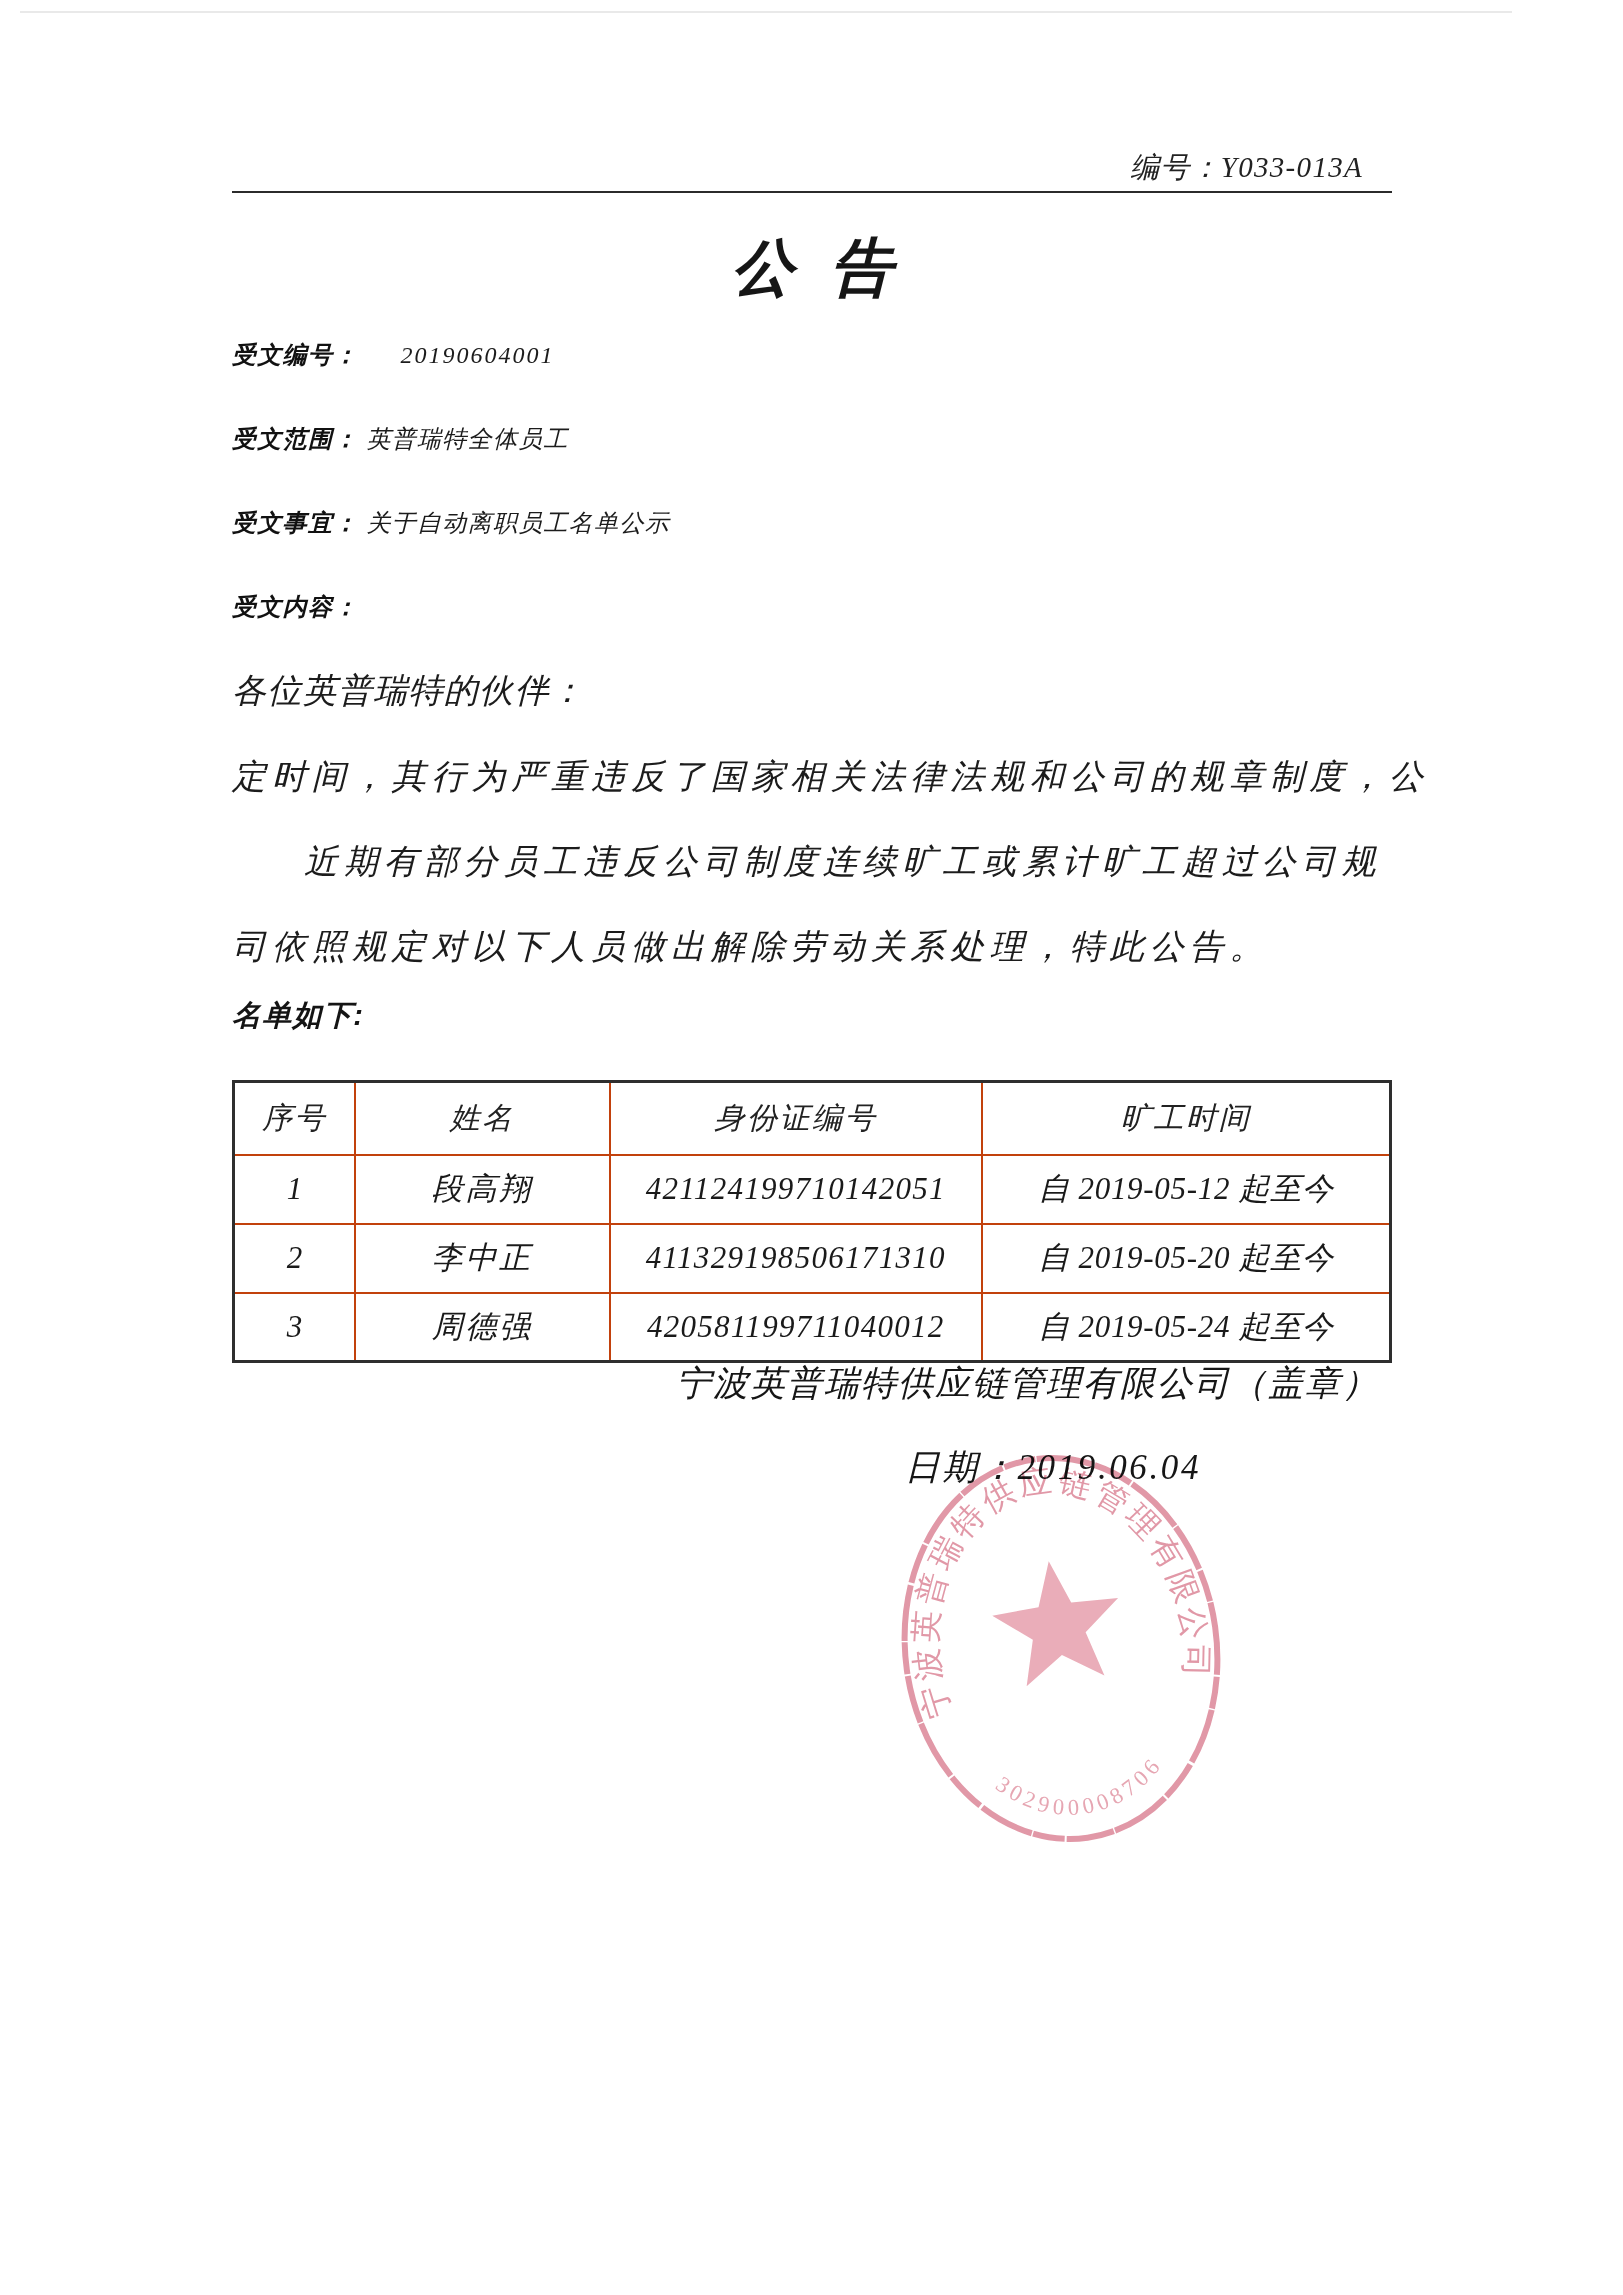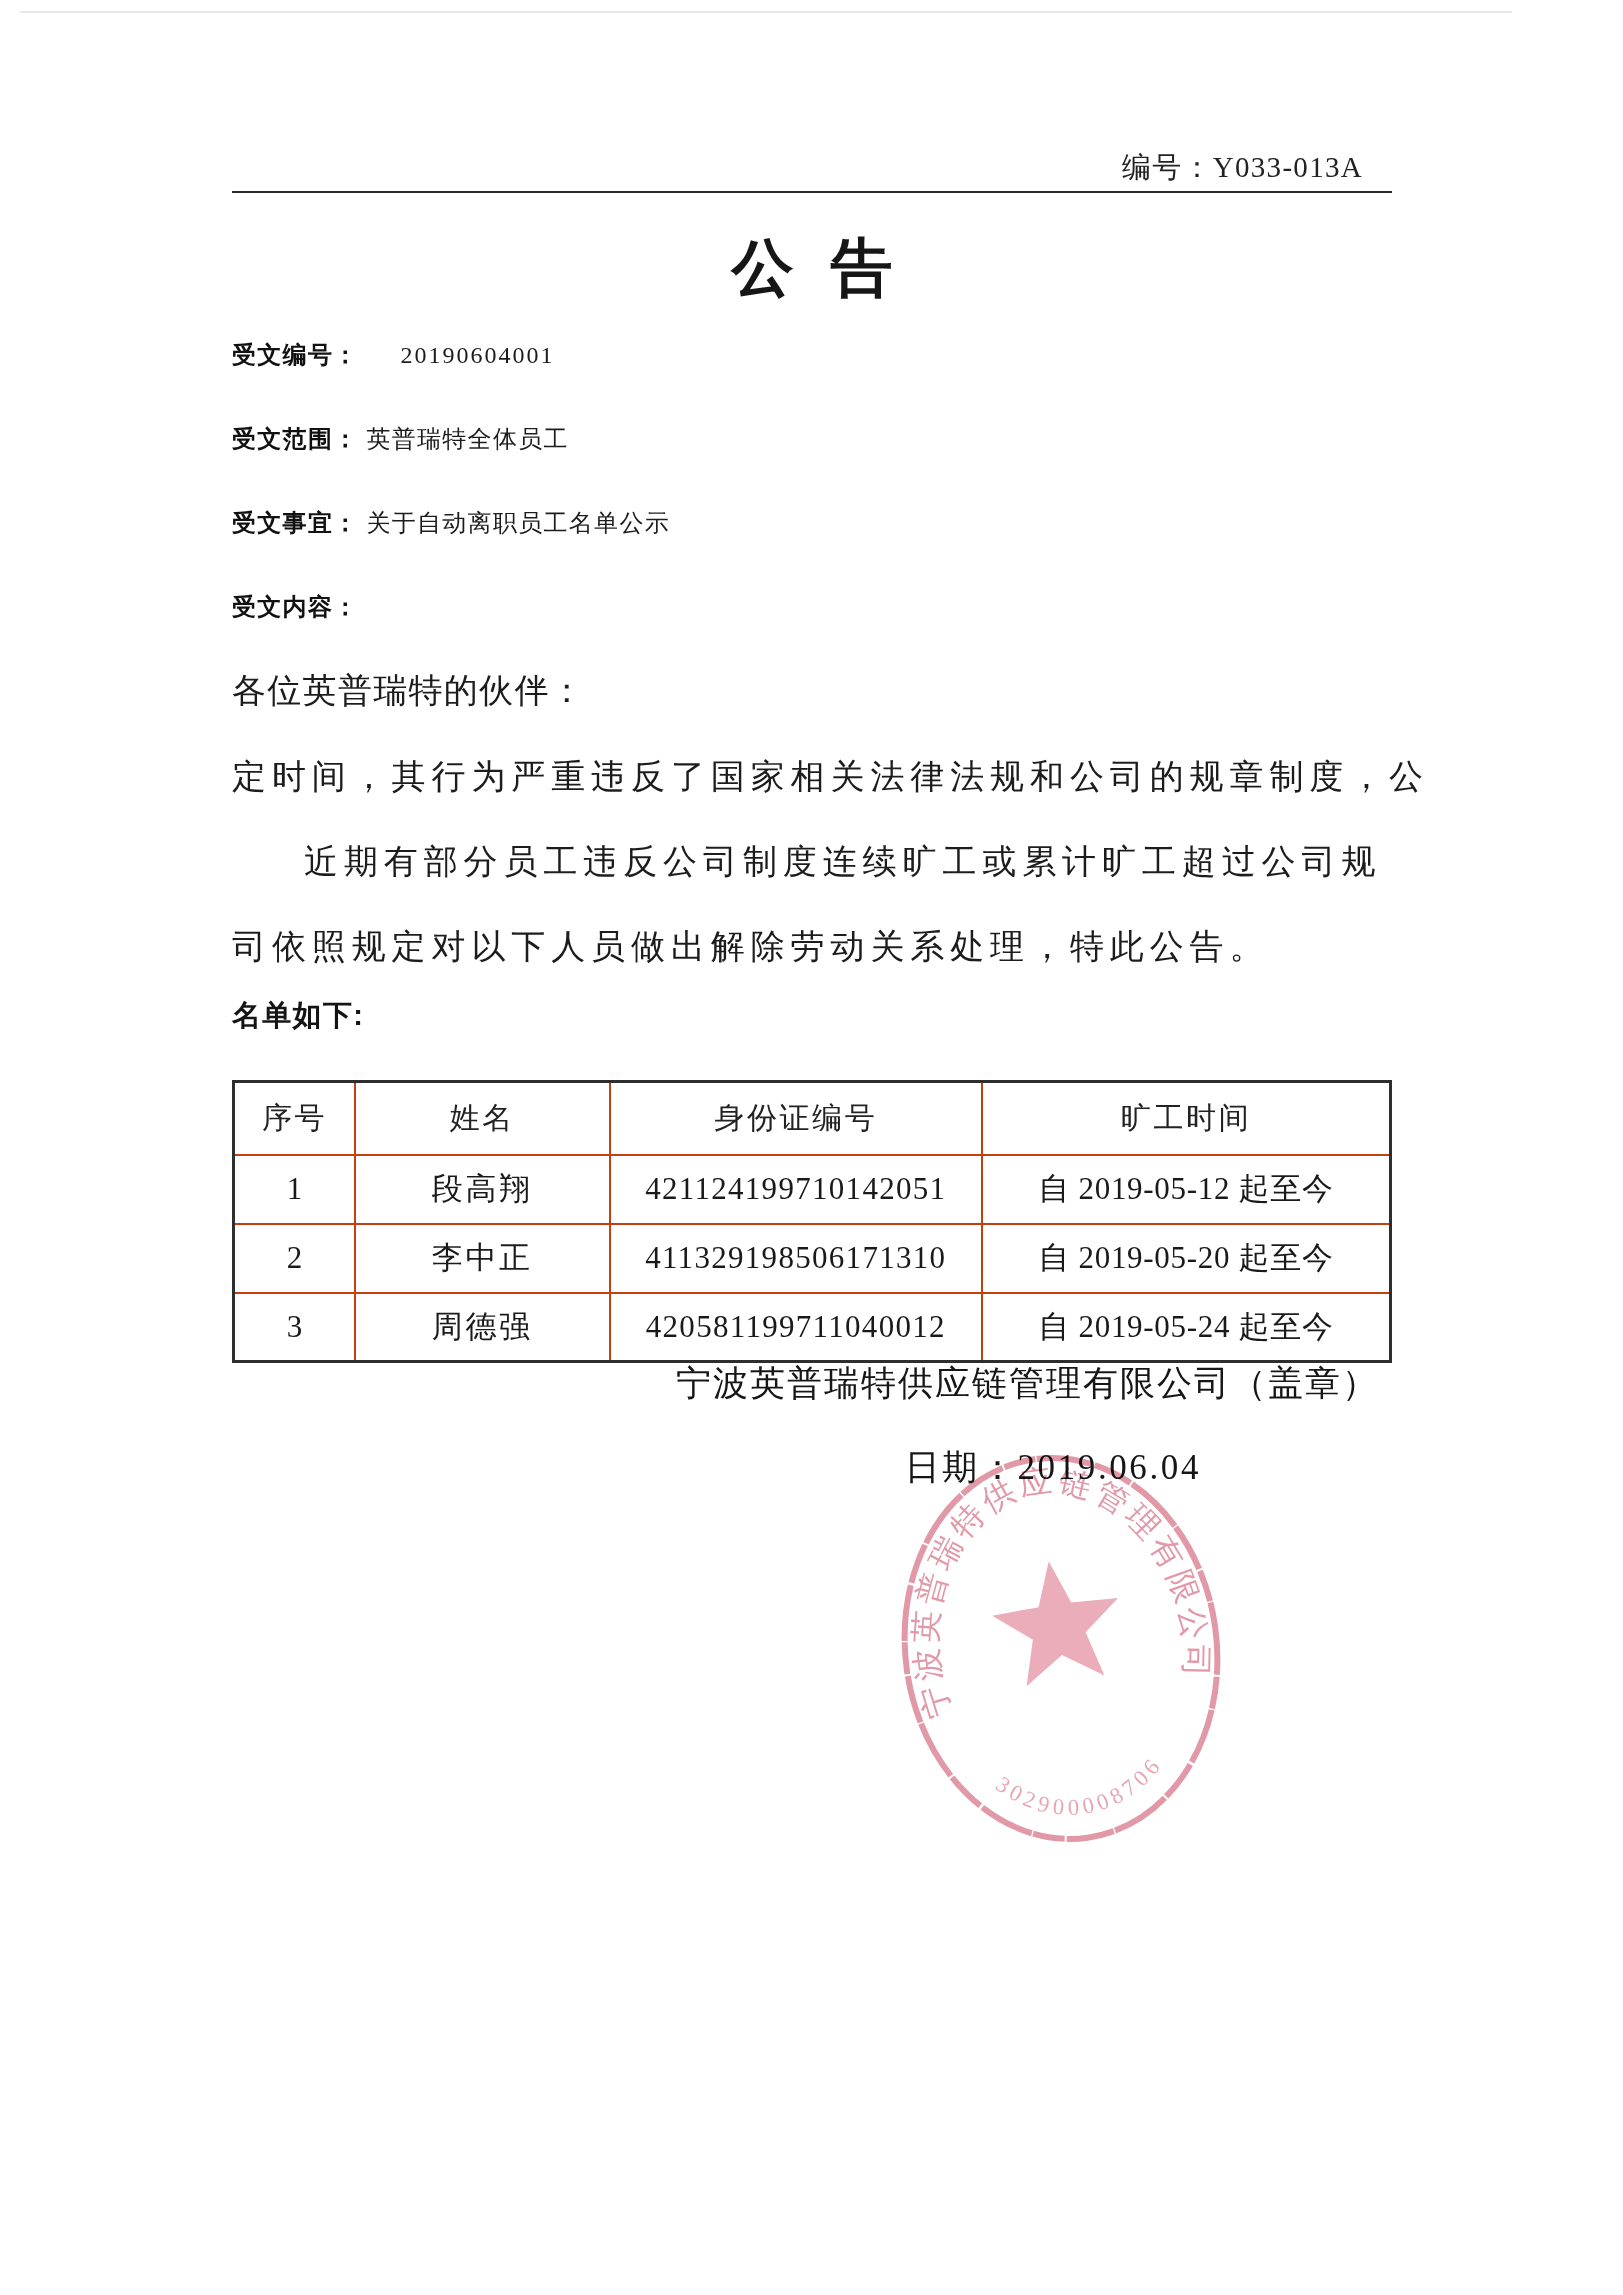--- a/index.html
+++ b/index.html
@@ -19,20 +19,21 @@
     position: absolute;
     top: 10.5px; left: 19.6px;
     width: 1492px; height: 2px;
     background: #e9e9e9;
   }
 
   .content {
     position: absolute;
     left: 232px; top: 0;
     width: 1160px;
+    font-style: italic;
   }
 
   .doc-number {
     margin-top: 149px;
     text-align: right;
     padding-right: 29px;
     font-size: 29px;
     line-height: 37px;
     letter-spacing: 1.3px;
     color: #222;

